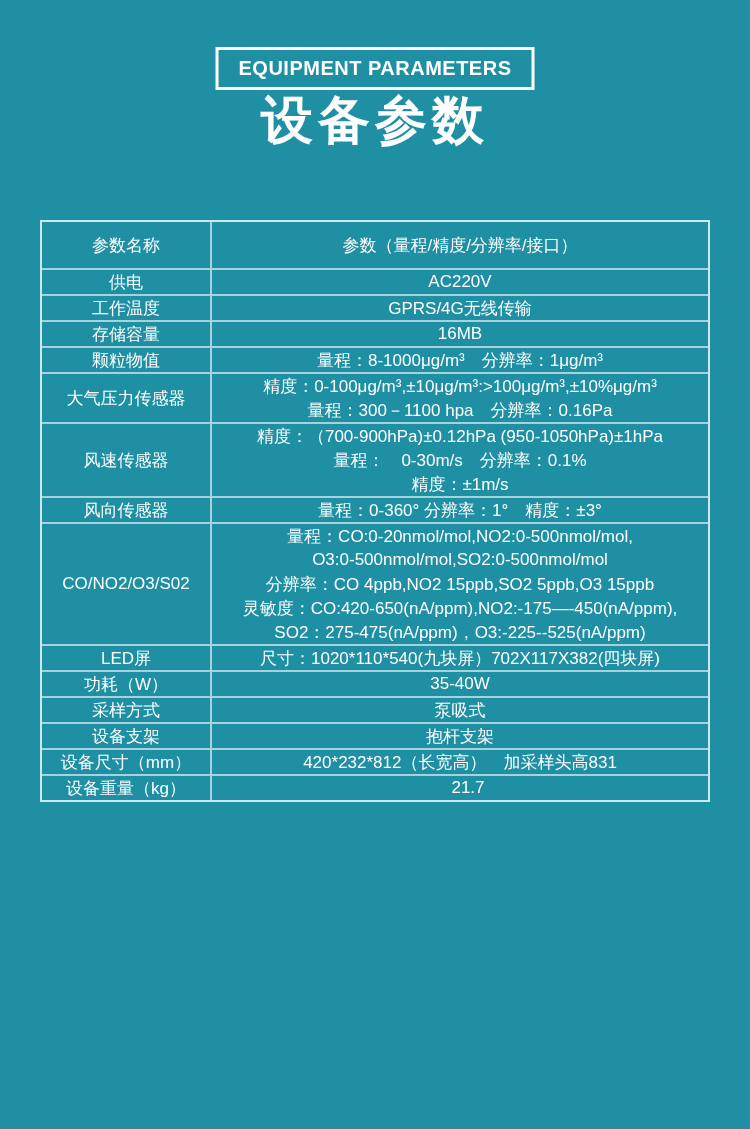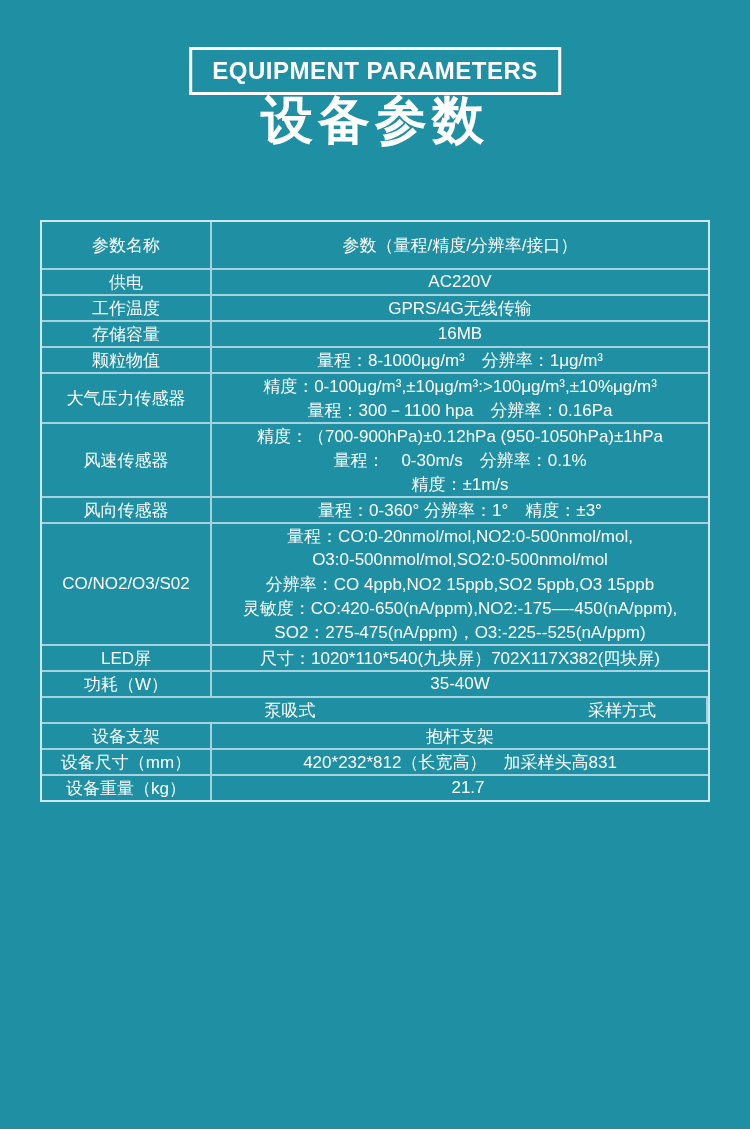--- a/index.html
+++ b/index.html
@@ -12,21 +12,21 @@
     position: relative;
     overflow: hidden;
   }
   .badge {
     position: absolute;
     top: 47px;
     left: 50%;
     transform: translateX(-50%);
     border: 3px solid #FFFFFF;
     padding: 7px 20px;
-    font-size: 24px;
+    font-size: 20px;
     font-weight: bold;
     letter-spacing: 0.5px;
     white-space: nowrap;
   }
   .cn-title {
     position: absolute;
     top: 86px;
     left: 0;
     width: 100%;
     margin: 0;
@@ -169,24 +169,24 @@
   </div>
 
   <div class="row">
     <div class="cell label">功耗（W）</div>
     <div class="cell value">
       <div class="line">35-40W</div>
     </div>
   </div>
 
   <div class="row">
+    <div class="cell label">采样方式</div>
     <div class="cell value">
       <div class="line">泵吸式</div>
     </div>
-    <div class="cell label">采样方式</div>
   </div>
 
   <div class="row">
     <div class="cell label">设备支架</div>
     <div class="cell value">
       <div class="line">抱杆支架</div>
     </div>
   </div>
 
   <div class="row">

